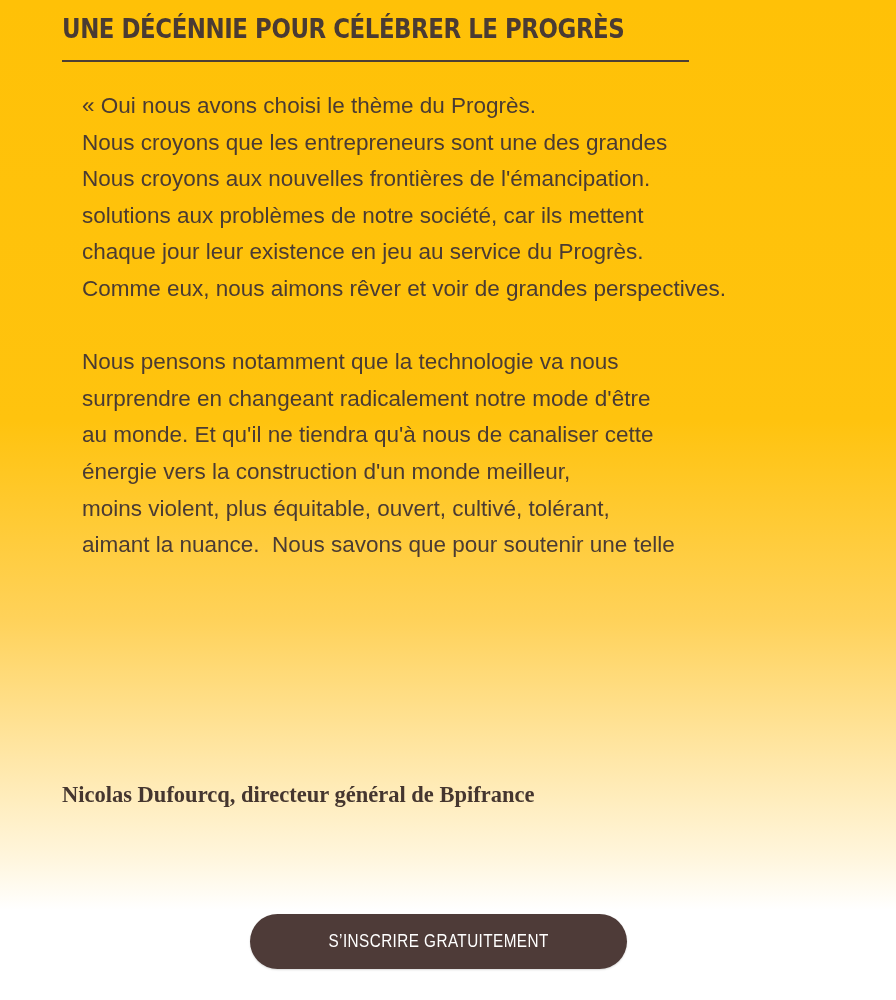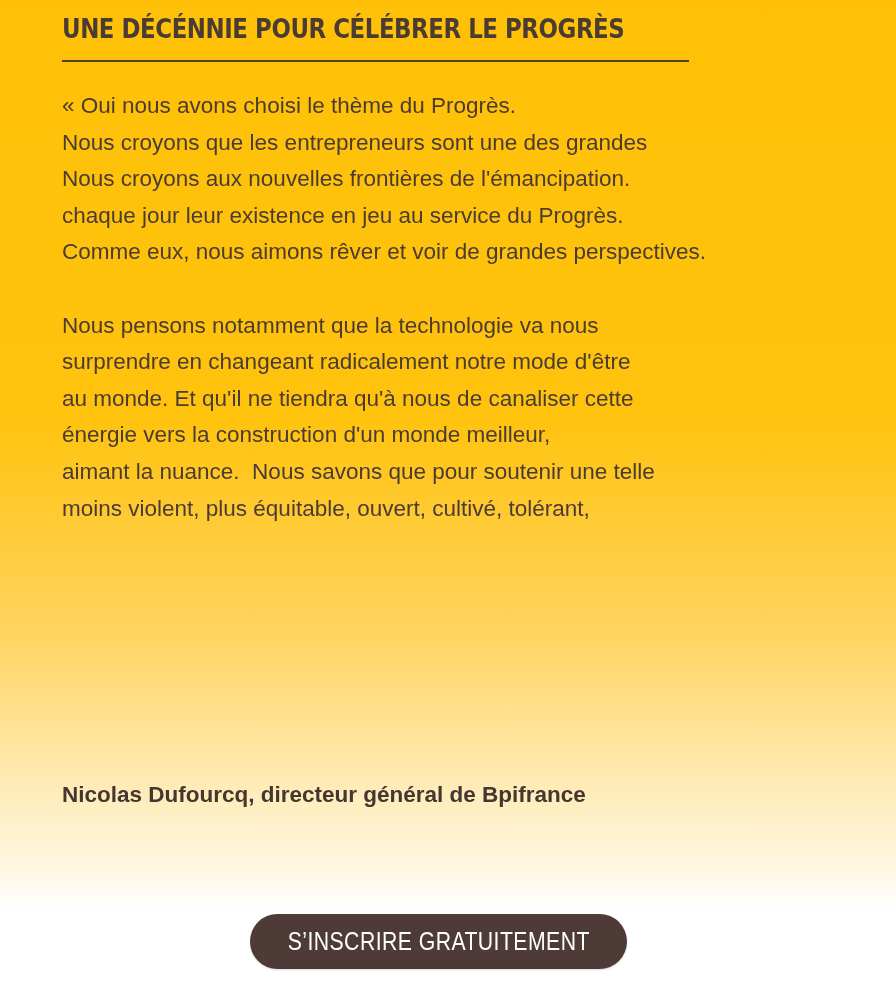--- a/index.html
+++ b/index.html
@@ -25,64 +25,66 @@
   .divider {
     position: absolute; left: 0; top: 60px;
     width: 627px; height: 2px; background: #4e3f33;
   }
   .quote {
     position: absolute; left: 0; top: 88px;
     font-size: 22.5px;
     line-height: 36.6px;
     color: #4a3b33;
   }
-  .quote .line { display: block; white-space: pre; }
+  .quote .line { display: block; white-space: pre; margin-left: 20px; }
   .quote .gap { display: block; height: 36.6px; }
   .author {
     position: absolute; left: 0; top: 782px;
     font-size: 22.5px; font-weight: bold;
     color: #45362f;
     white-space: nowrap;
+    font-family: Liberation Serif, serif;
   }
   .cta {
     position: absolute; left: 250px; top: 914px;
     width: 377px; height: 55px;
     border-radius: 28px;
     background: #4e3b38;
     color: #ffffff;
     border: none;
     display: flex; align-items: center; justify-content: center;
     font-family: "Liberation Sans", sans-serif;
-    font-size: 25px;
+    font-size: 18px;
     letter-spacing: 0.5px;
     cursor: pointer;
     box-shadow: 0 1px 2px rgba(0,0,0,0.15);
   }
   .cta span { display: inline-block; transform: scaleX(0.85); }
 </style>
 </head>
 <body>
 
 <div class="section">
   <div class="title">UNE DÉCÉNNIE POUR CÉLÉBRER LE PROGRÈS</div>
   <div class="divider"></div>
 
   <div class="quote">
     <span class="line">« Oui nous avons choisi le thème du Progrès.</span>
     <span class="line">Nous croyons que les entrepreneurs sont une des grandes</span>
     <span class="line">Nous croyons aux nouvelles frontières de l'émancipation.</span>
+    <span class="line">solutions aux problèmes de notre société, car ils mettent</span>
     <span class="line">chaque jour leur existence en jeu au service du Progrès.</span>
     <span class="line">Comme eux, nous aimons rêver et voir de grandes perspectives.</span>
     <span class="gap"></span>
     <span class="line">Nous pensons notamment que la technologie va nous</span>
     <span class="line">surprendre en changeant radicalement notre mode d'être</span>
     <span class="line">au monde. Et qu'il ne tiendra qu'à nous de canaliser cette</span>
     <span class="line">énergie vers la construction d'un monde meilleur,</span>
+    <span class="line">moins violent, plus équitable, ouvert, cultivé, tolérant,</span>
     <span class="line">aimant la nuance.  Nous savons que pour soutenir une telle</span>
-    <span class="line">moins violent, plus équitable, ouvert, cultivé, tolérant,</span>
   </div>
 
   <div class="author">Nicolas Dufourcq, directeur général de Bpifrance</div>
 </div>
 
 <button class="cta">
   <span>S’INSCRIRE GRATUITEMENT</span>
 </button>
 
 </body></html>

